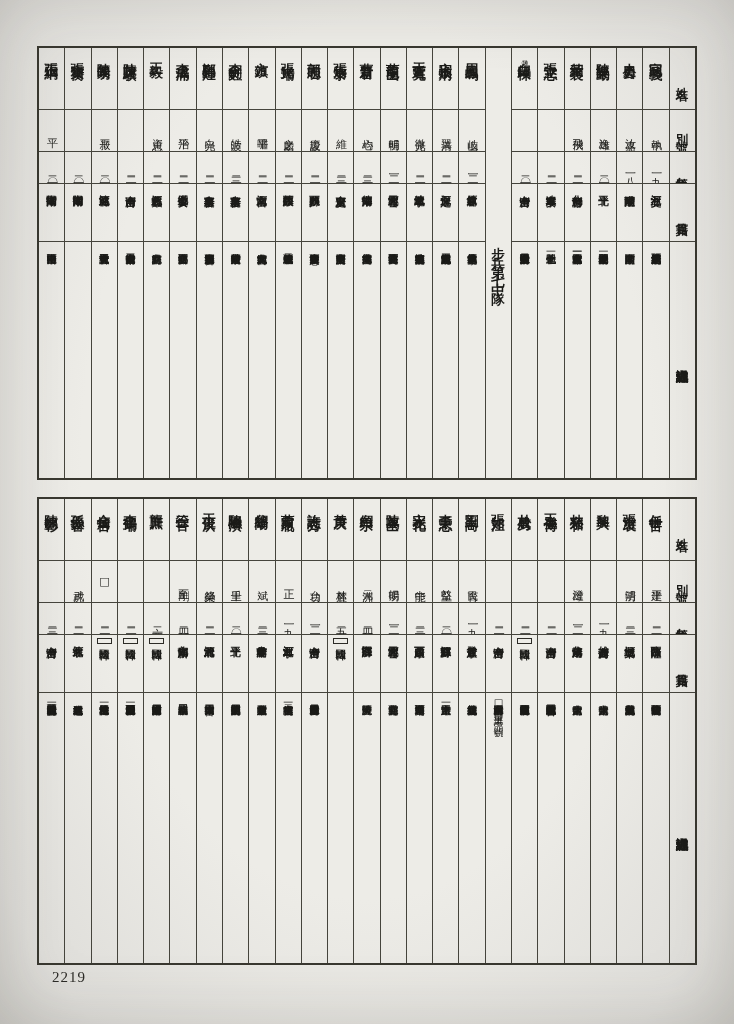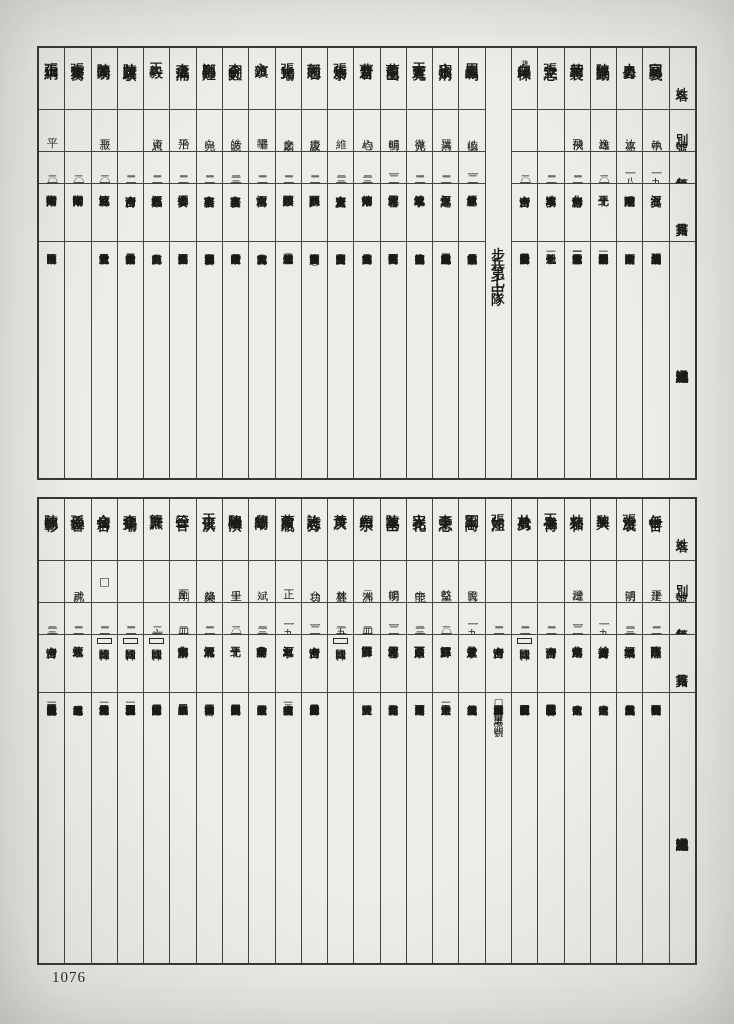--- a/index.html
+++ b/index.html
@@ -896,14 +896,14 @@
           <span class="v">二三</span>
         </div>
         <div class="cell row-origin">
           <span class="v">台灣台中</span>
         </div>
         <div class="cell row-addr">
           <span class="v">台灣台北縣宜蘭區頭城鎮和平街一二三號</span>
         </div>
       </div>
     </div>
-  <div class="pagenum">1076</div>
+  <div class="pagenum">2219</div>
 </div>
 
 </body></html>

